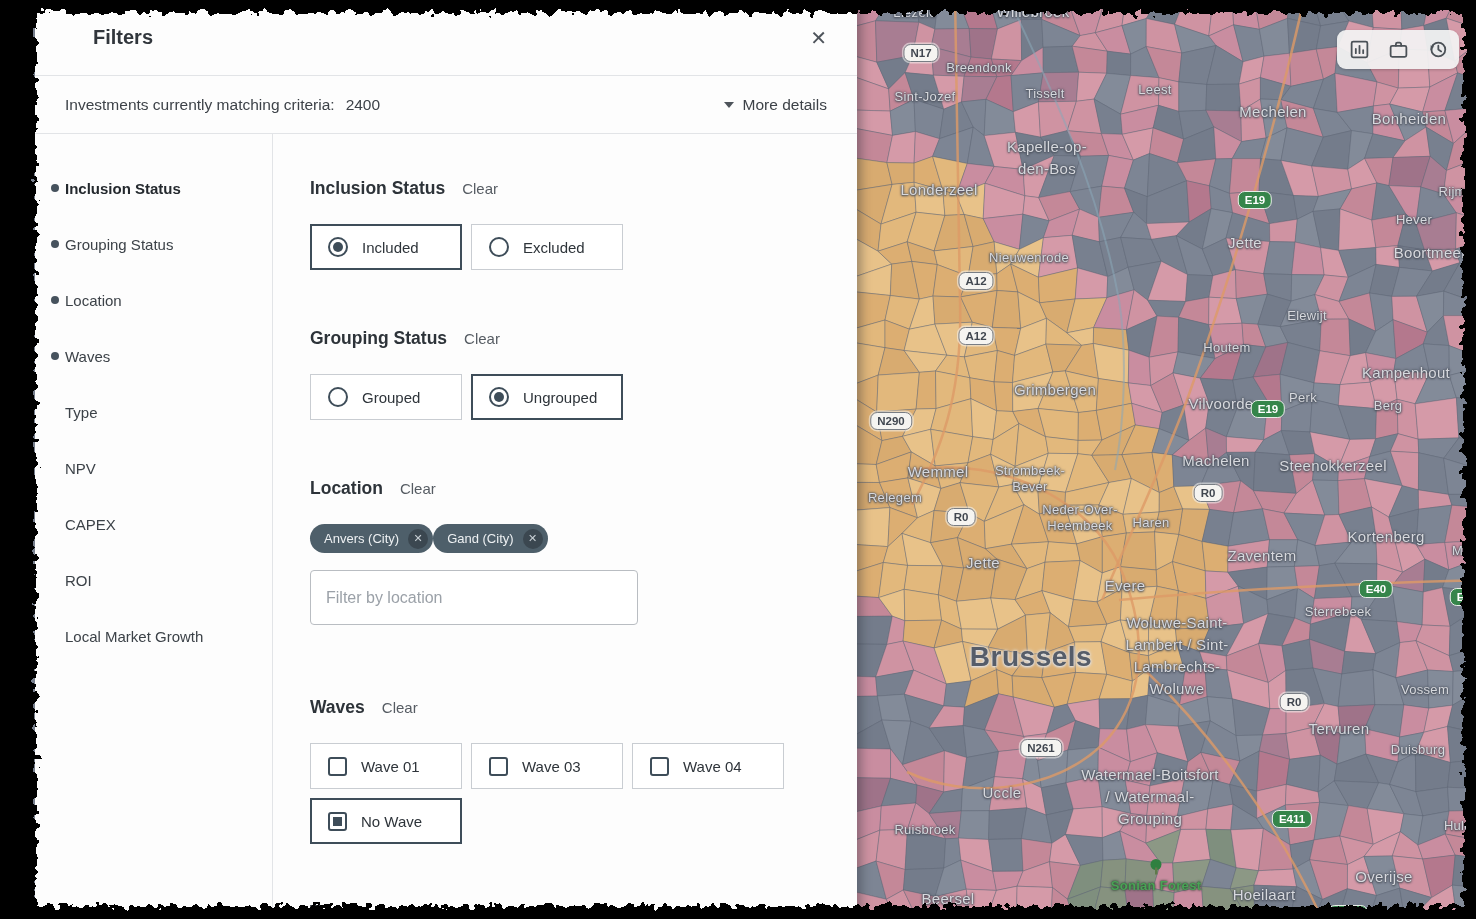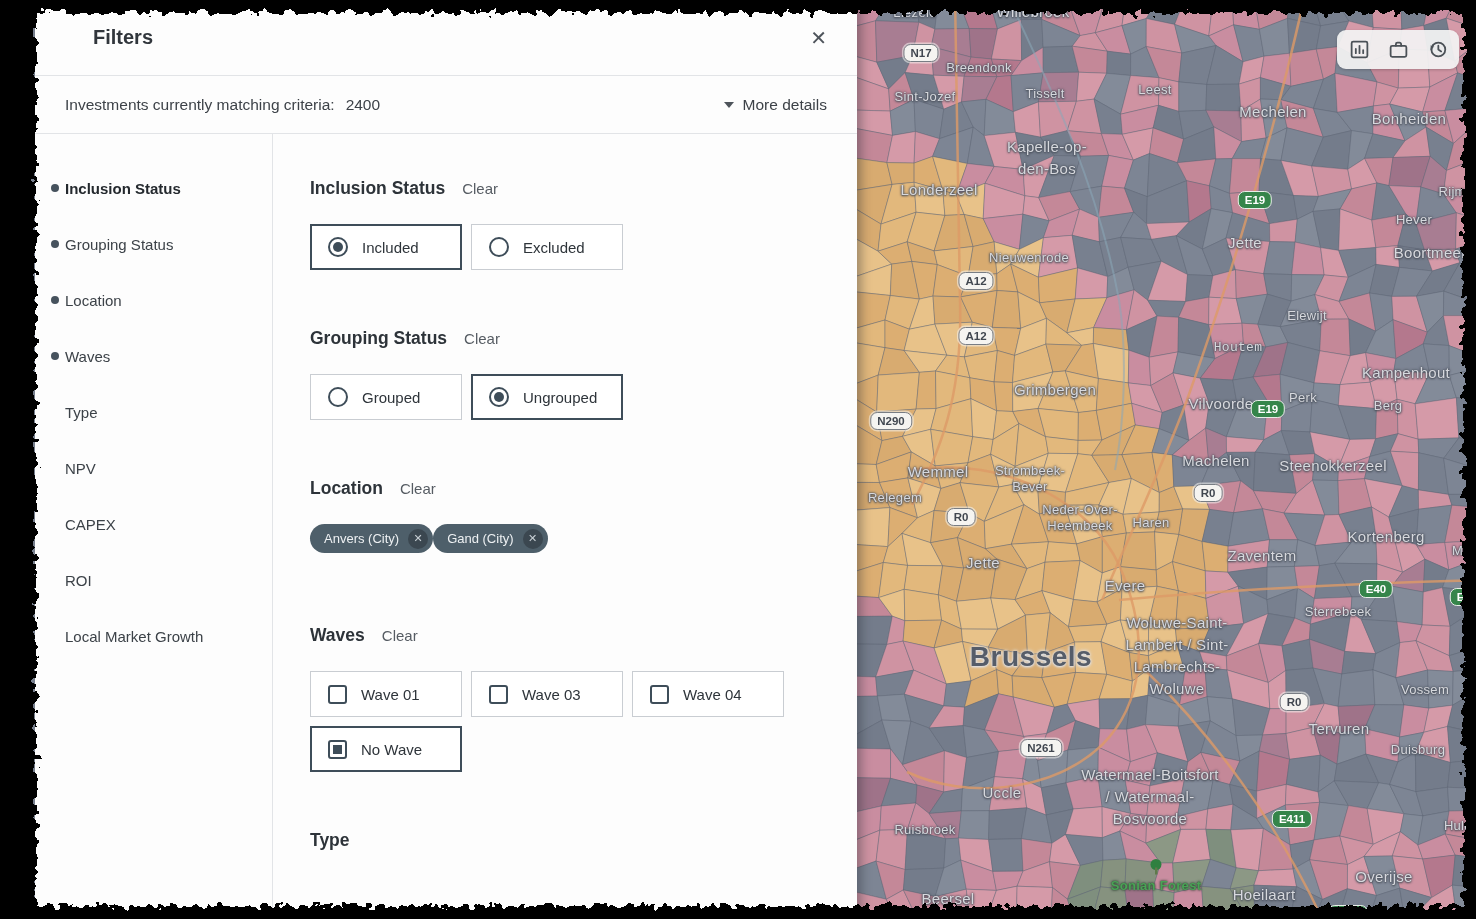--- a/index.html
+++ b/index.html
@@ -969,21 +969,21 @@
         <div class="town" style="left: 552px; top: 119px;">Bonheiden</div>
         <div class="town" style="left: 190px; top: 158px;">Kapelle-op-
 den-Bos</div>
         <div class="town" style="left: 82px; top: 190px;">Londerzeel</div>
         <div class="town sm" style="left: 172px; top: 258px;">Nieuwenrode</div>
         <div class="town" style="left: 388px; top: 243px;">Jette</div>
         <div class="town sm" style="left: 450px; top: 316px;">Elewijt</div>
         <div class="town sm" style="left: 612px; top: 192px;">Rijmenam</div>
         <div class="town sm" style="left: 557px; top: 220px;">Hever</div>
         <div class="town" style="left: 590px; top: 253px;">Boortmeerbeek</div>
-        <div class="town sm" style="left: 381px; top: 348px; font-family: Liberation Mono, monospace;">Houtem</div>
+        <div class="town sm" style="left: 370px; top: 348px;">Houtem</div>
         <div class="town" style="left: 549px; top: 373px;">Kampenhout</div>
         <div class="town sm" style="left: 446px; top: 398px;">Perk</div>
         <div class="town sm" style="left: 531px; top: 406px;">Berg</div>
         <div class="town" style="left: 198px; top: 390px;">Grimbergen</div>
         <div class="town" style="left: 364px; top: 404px;">Vilvoorde</div>
         <div class="town" style="left: 331px; top: 461px; margin-left: 28px;">Machelen</div>
         <div class="town" style="left: 476px; top: 466px;">Steenokkerzeel</div>
         <div class="town" style="left: 529px; top: 537px;">Kortenberg</div>
         <div class="town sm" style="left: 625px; top: 551px;">Meerbeek</div>
         <div class="town" style="left: 81px; top: 472px;">Wemmel</div>
@@ -997,21 +997,21 @@
         <div class="town" style="left: 268px; top: 586px;">Evere</div>
         <div class="town" style="left: 405px; top: 556px;">Zaventem</div>
         <div class="town sm" style="left: 481px; top: 612px;">Sterrebeek</div>
         <div class="town big" style="left: 174px; top: 657px;">Brussels</div>
         <div class="town" style="left: 320px; top: 656px;">Woluwe-Saint-
 Lambert / Sint-
 Lambrechts-
 Woluwe</div>
         <div class="town" style="left: 293px; top: 797px;">Watermael-Boitsfort
 / Watermaal-
-Bosvoorde</div>
+Grouping</div>
         <div class="town" style="left: 145px; top: 793px;">Uccle</div>
         <div class="town sm" style="left: 68px; top: 830px;">Ruisbroek</div>
         <div class="town" style="left: 91px; top: 899px;">Beersel</div>
         <div class="town green sm" style="left: 299px; top: 886px;">Sonian Forest</div>
         <div class="town" style="left: 482px; top: 729px;">Tervuren</div>
         <div class="town sm" style="left: 561px; top: 750px;">Duisburg</div>
         <div class="town sm" style="left: 568px; top: 690px;">Vossem</div>
         <div class="town" style="left: 527px; top: 877px;">Overijse</div>
         <div class="town" style="left: 407px; top: 895px;">Hoeilaart</div>
         <div class="town sm" style="left: 622px; top: 826px;">Huldenberg</div>
@@ -1171,20 +1171,21 @@
 
           <span class="chip">
                 <span class="chip-label">Anvers (City)</span>
                 <span class="chip-x">✕</span>
               </span>
               <span class="chip">
                 <span class="chip-label">Gand (City)</span>
                 <span class="chip-x">✕</span>
               </span>
             </div>
+          <input class="loc-input" type="text" placeholder="Filter by location" style="">
         </div>
 
         <div class="section">
           <div class="sec-head">
             <span class="sec-title">Waves</span>
             <button class="clear-link">Clear</button>
           </div>
           <div class="opt-row">
 
           <div class="opt">

